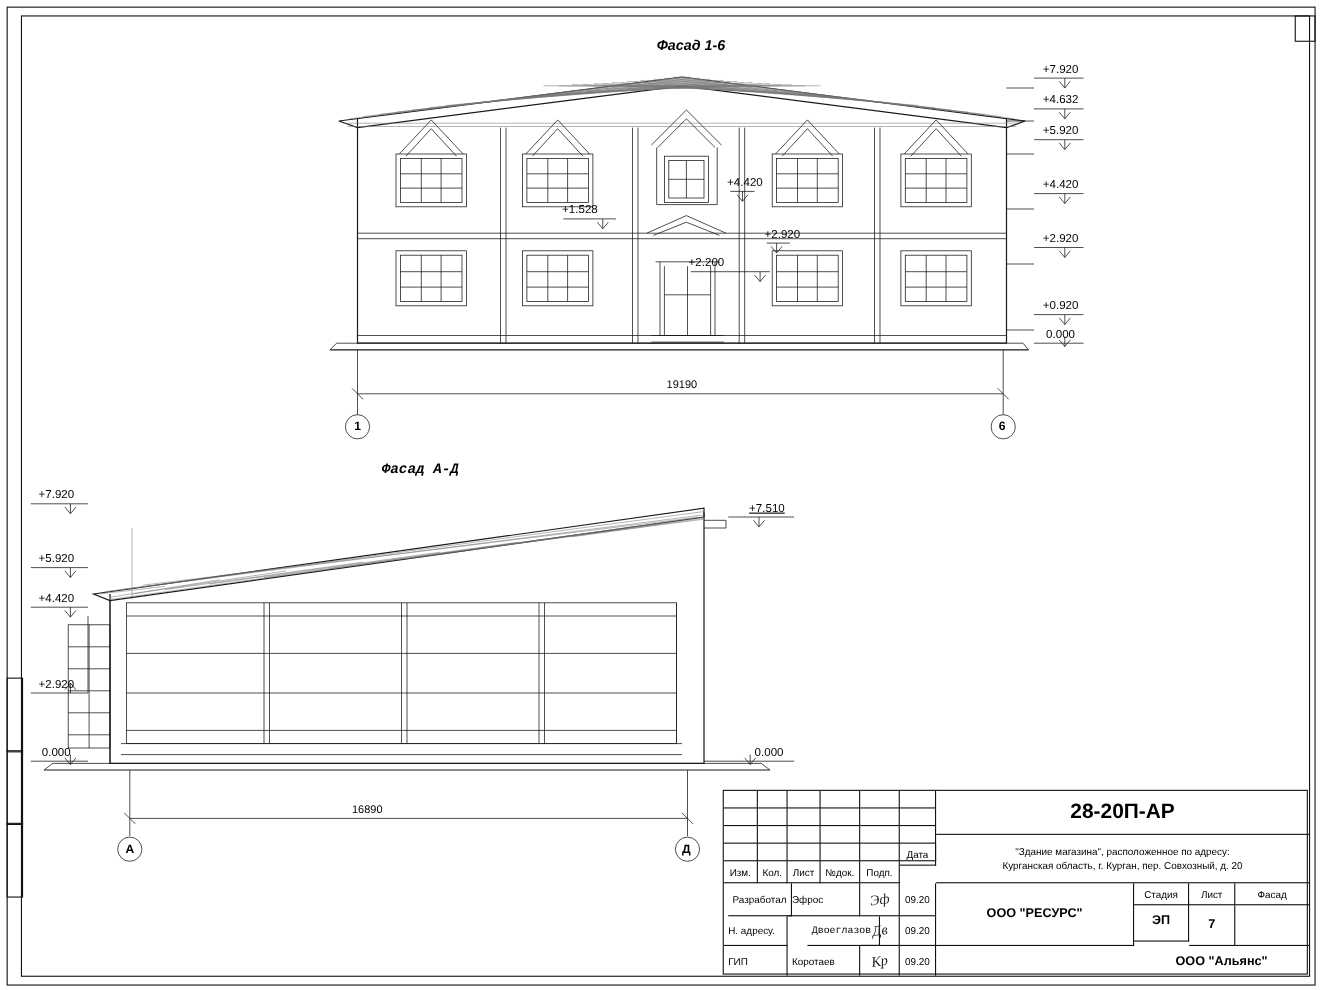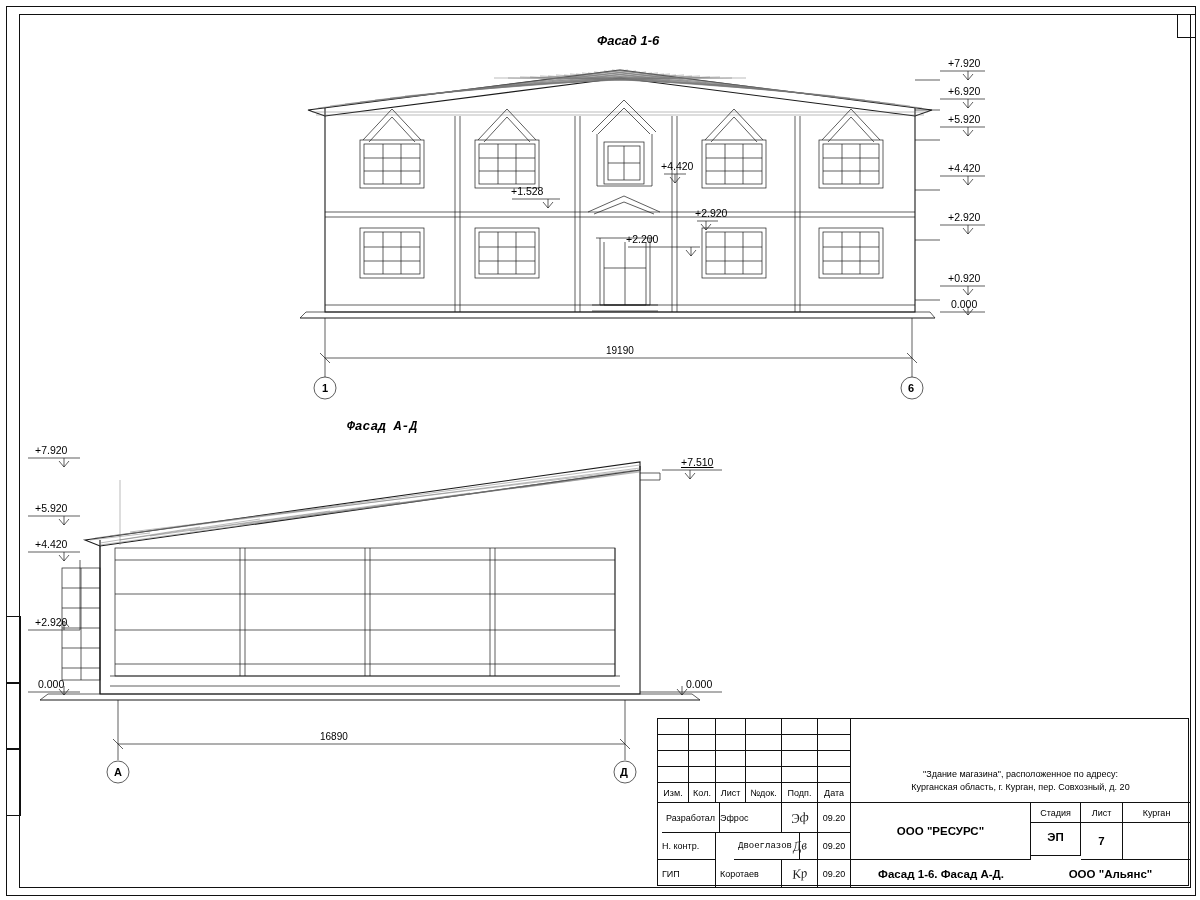--- a/index.html
+++ b/index.html
@@ -270,21 +270,21 @@
       <path d="M113 739 L123 749 M620 739 L630 749"></path>
       <circle cx="118" cy="772" r="11" class="fillwhite"></circle>
       <circle cx="625" cy="772" r="11" class="fillwhite"></circle>
     </g>
   </svg>
 
   <div class="title-it" style="left:597px;top:33px;">Фасад 1-6</div>
   <div class="title-it" style="left:347px;top:419px;font-family:Liberation Mono, monospace;">Фасад А-Д</div>
 
   <div class="elev" style="left:948px;top:57px;">+7.920</div>
-  <div class="elev" style="left:948px;top:85px;">+6.920</div>
+  <div class="elev" style="left:948px;top:85px;">+4.632</div>
   <div class="elev" style="left:948px;top:113px;">+5.920</div>
   <div class="elev" style="left:948px;top:162px;">+4.420</div>
   <div class="elev" style="left:948px;top:211px;">+2.920</div>
   <div class="elev" style="left:948px;top:272px;">+0.920</div>
   <div class="elev" style="left:951px;top:298px;">0.000</div>
 
   <div class="elev" style="left:661px;top:160px;">+4.420</div>
   <div class="elev" style="left:511px;top:185px;">+1.528</div>
   <div class="elev" style="left:695px;top:207px;">+2.920</div>
   <div class="elev" style="left:626px;top:233px;text-align:center;">+2.200</div>
@@ -334,55 +334,55 @@
     <div class="cell" style="left:58px;top:48px;width:30px;height:16px;"></div>
     <div class="cell" style="left:88px;top:48px;width:36px;height:16px;"></div>
     <div class="cell" style="left:124px;top:48px;width:36px;height:16px;"></div>
     <div class="cell" style="left:160px;top:48px;width:33px;height:16px;"></div>
 
     <div class="cell sm" style="left:0;top:64px;width:31px;height:20px;">Изм.</div>
     <div class="cell sm" style="left:31px;top:64px;width:27px;height:20px;">Кол.</div>
     <div class="cell sm" style="left:58px;top:64px;width:30px;height:20px;">Лист</div>
     <div class="cell sm" style="left:88px;top:64px;width:36px;height:20px;">№док.</div>
     <div class="cell sm" style="left:124px;top:64px;width:36px;height:20px;">Подп.</div>
-    <div class="cell sm" style="left:160px;top:64px;width:33px;height:20px;">Дата</div>
+    <div class="cell sm" style="left:160px;top:48px;width:33px;height:20px;">Дата</div>
 
     <div class="cell sm lft" style="left:4px;top:84px;width:58px;height:30px;">Разработал</div>
     <div class="cell sm lft" style="left:58px;top:84px;width:66px;height:30px;">Эфрос</div>
     <div class="cell" style="left:124px;top:84px;width:36px;height:30px;">
         <span class="sig">Эф</span>
       </div>
     <div class="cell sm" style="left:160px;top:84px;width:33px;height:30px;">09.20</div>
 
-    <div class="cell sm lft" style="left:0;top:114px;width:58px;height:27px;">Н. контр.</div>
+    <div class="cell sm lft" style="left:0;top:114px;width:58px;height:27px;">Н. адресу.</div>
     <div class="cell sm lft" style="left:76px;top:114px;width:66px;height:27px;font-family:Liberation Mono, monospace;">Двоеглазов</div>
     <div class="cell" style="left:124px;top:114px;width:36px;height:27px;">
         <span class="sig">Дв</span>
       </div>
     <div class="cell sm" style="left:160px;top:114px;width:33px;height:27px;">09.20</div>
 
     <div class="cell sm lft nb-b" style="left:0;top:141px;width:58px;height:27px;">ГИП</div>
     <div class="cell sm lft nb-b" style="left:58px;top:141px;width:66px;height:27px;">Коротаев</div>
     <div class="cell nb-b" style="left:124px;top:141px;width:36px;height:27px;">
         <span class="sig">Кр</span>
       </div>
     <div class="cell sm nb-b" style="left:160px;top:141px;width:33px;height:27px;">09.20</div>
 
+    <div class="cell big nb-r" style="left:193px;top:0;width:339px;height:40px;border-right:none;">28-20П-АР</div>
 
     <div class="cell nb-r" style="left:193px;top:40px;width:339px;height:44px;flex-direction:column;line-height:13px;">
       <span class="sm">"Здание магазина", расположенное по адресу:</span>
       <span class="sm">Курганская область, г. Курган, пер. Совхозный, д. 20</span>
     </div>
 
     <div class="cell mid" style="left:193px;top:84px;width:180px;height:57px;">ООО "РЕСУРС"</div>
-    <div class="cell mid nb-b nb-r" style="left:193px;top:141px;width:180px;height:27px;border-right:none;">Фасад 1-6. Фасад А-Д.</div>
 
     <div class="cell sm" style="left:373px;top:84px;width:50px;height:20px;">Стадия</div>
     <div class="cell sm" style="left:423px;top:84px;width:42px;height:20px;">Лист</div>
-    <div class="cell sm nb-r" style="left:465px;top:84px;width:67px;height:20px;border-right:none;">Курган</div>
+    <div class="cell sm nb-r" style="left:465px;top:84px;width:67px;height:20px;border-right:none;">Фасад</div>
 
     <div class="cell mid" style="left:373px;top:100px;width:50px;height:37px;">ЭП</div>
     <div class="cell mid" style="left:423px;top:104px;width:42px;height:37px;">7</div>
     <div class="cell mid nb-r" style="left:465px;top:104px;width:67px;height:37px;border-right:none;"></div>
 
     <div class="cell mid nb-b nb-r" style="left:373px;top:141px;width:159px;height:27px;border-right:none;">ООО "Альянс"</div>
   </div>
 
 </div>
 

